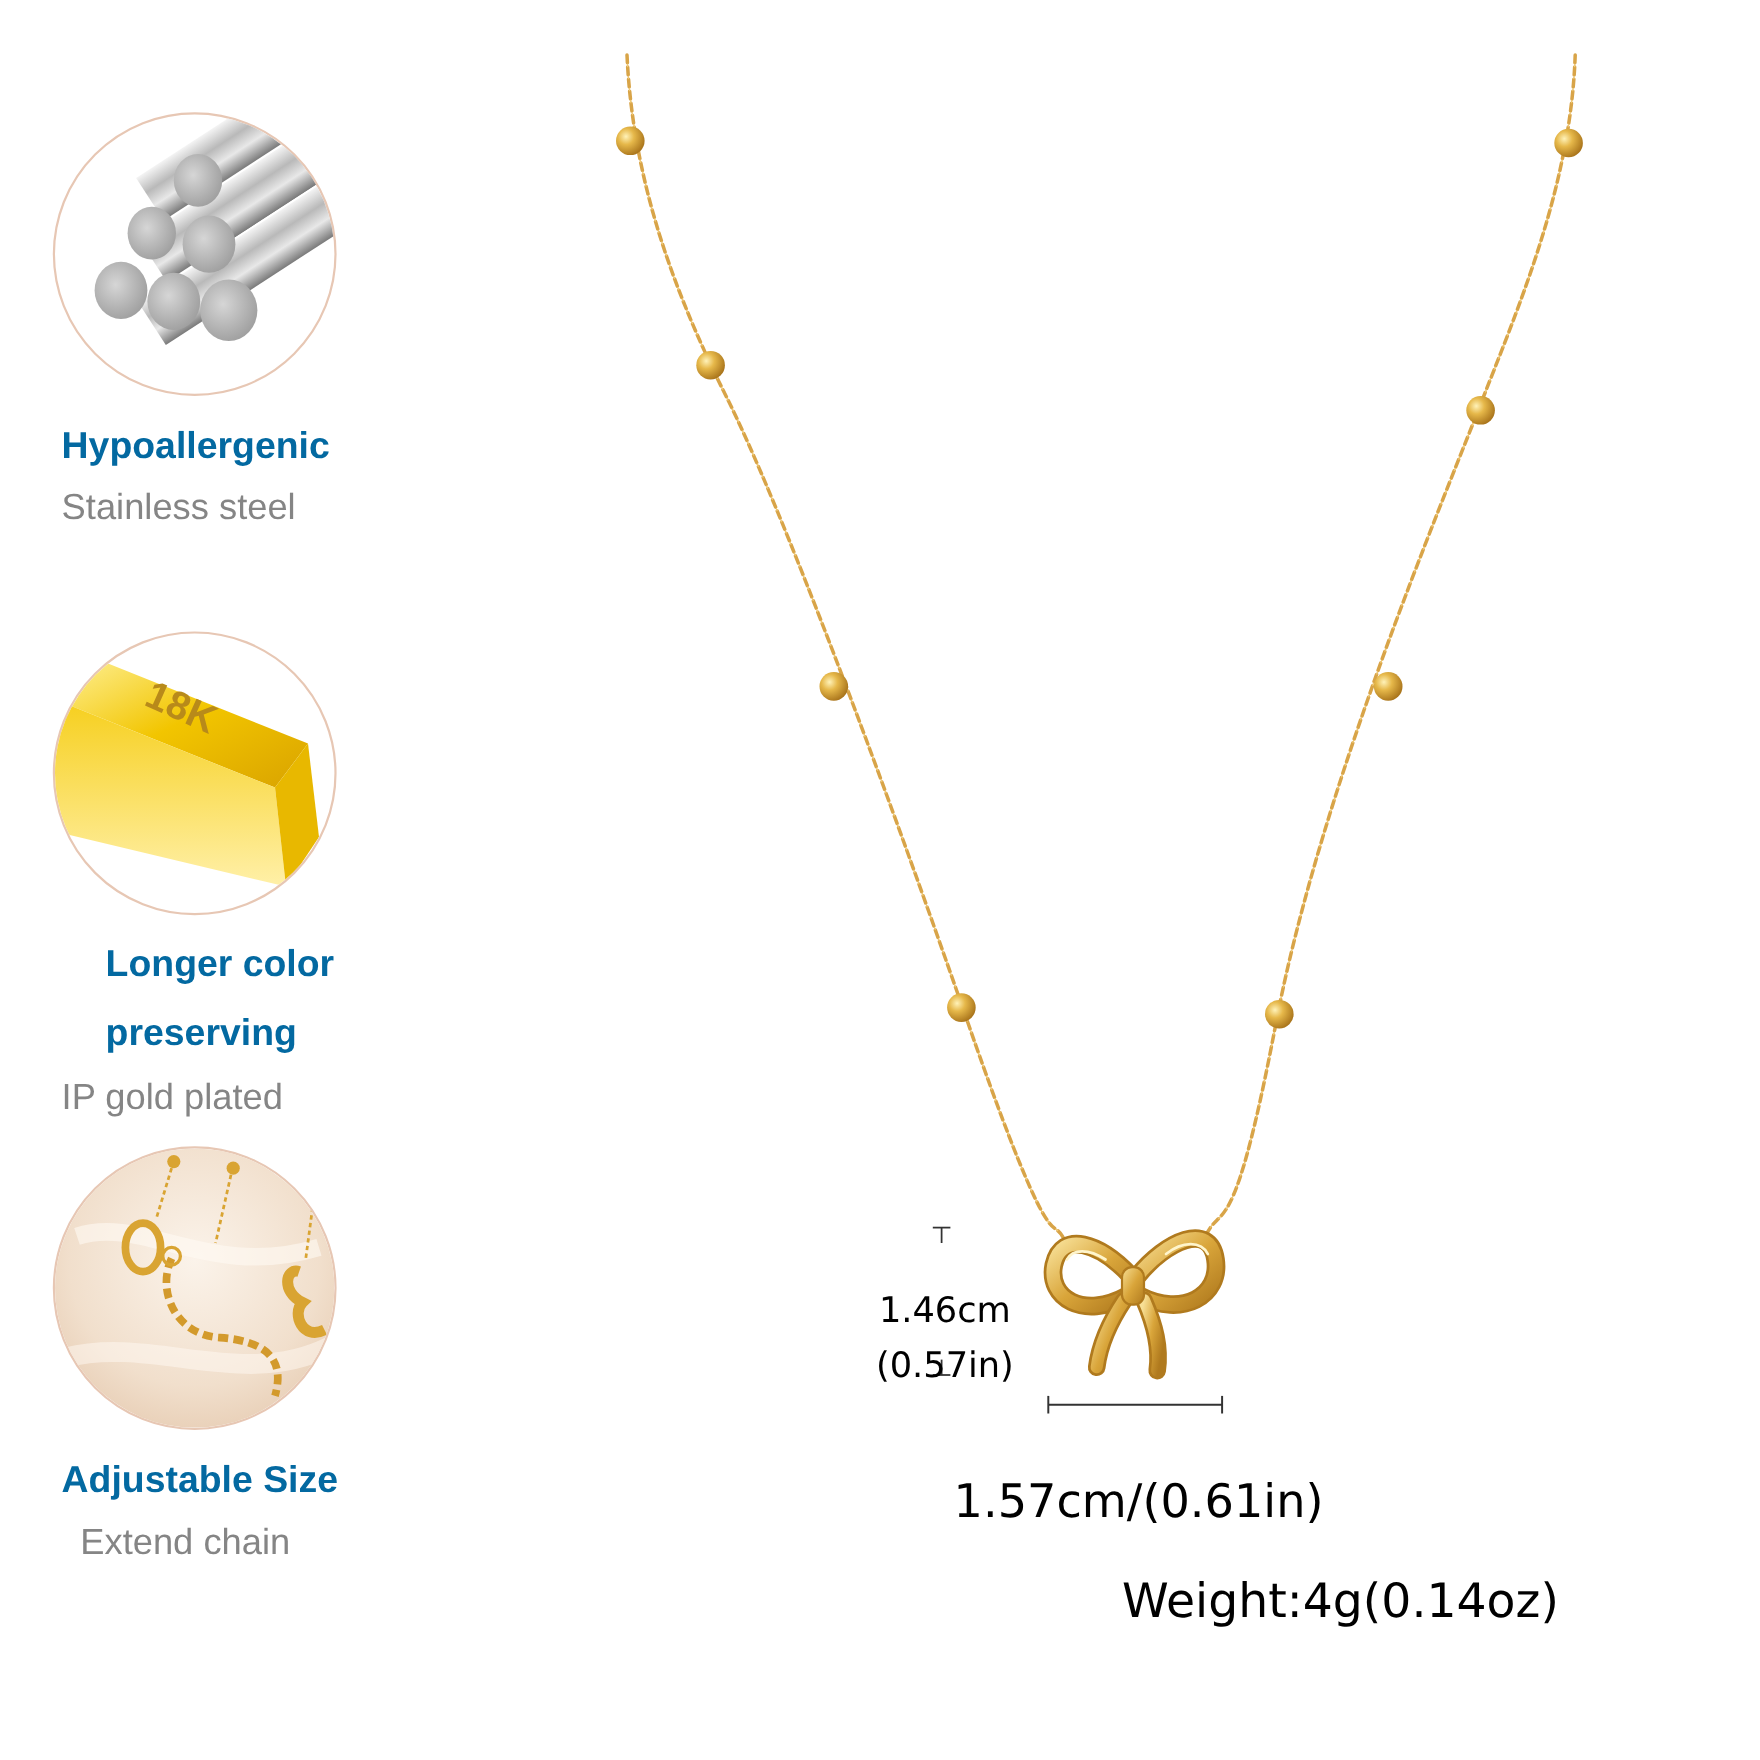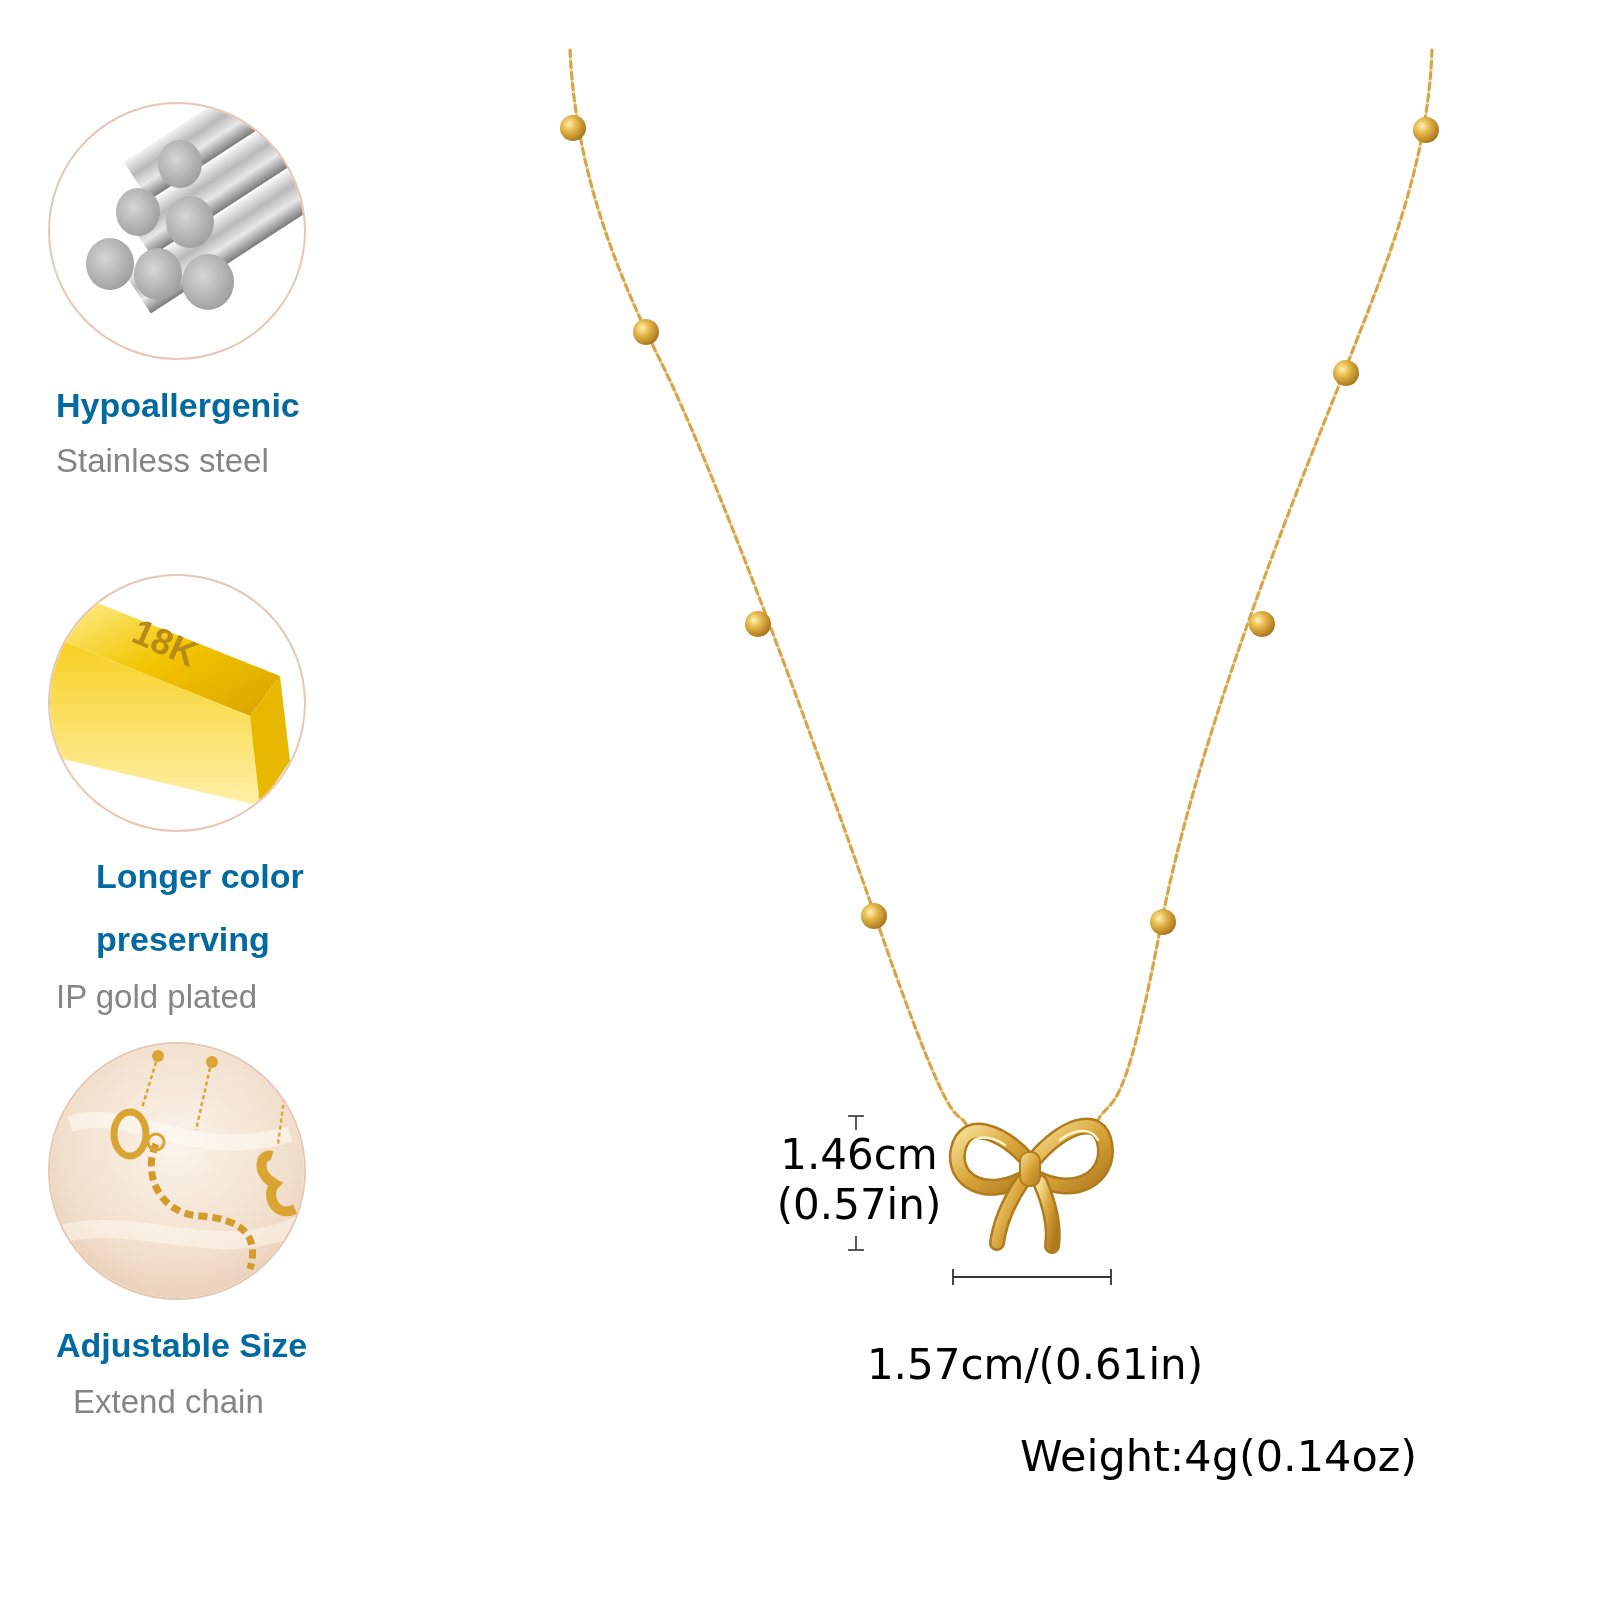--- a/index.html
+++ b/index.html
@@ -33,21 +33,21 @@
     #f3 .feature-sub    { left: 17px; top: 1383px; }
 
     .circle-svg { width: 100%; height: 100%; display: block; }
 
     .product-svg { position: absolute; left: 0; top: 0; width: 1600px; height: 1600px; }
 
     .spec-text {
       position: absolute; font-family: "DejaVu Sans", sans-serif; color: #000; text-align: center; white-space: nowrap;
     }
     .length-block { left: 810px; top: 44px; width: 420px; font-size: 44px; line-height: 52px; }
-    .height-block { left: 764px; top: 1130px; width: 190px; font-size: 42px; line-height: 50px; }
+    .height-block { left: 764px; top: 1166px; width: 190px; font-size: 32px; line-height: 50px; }
     .width-label  { left: 840px; top: 1300px; width: 390px; font-size: 42px; line-height: 50px; margin-top: 40px; }
     .weight-label { left: 1020px; top: 1426px; width: 510px; font-size: 43px; line-height: 60px; text-align: left; }
   </style>
 </head>
 <body>
 
 <svg class="product-svg" viewBox="0 0 1600 1600">
   <defs>
     <radialGradient id="beadGrad" cx="35%" cy="35%" r="70%">
       <stop offset="0%" stop-color="#fff2b8"></stop>

